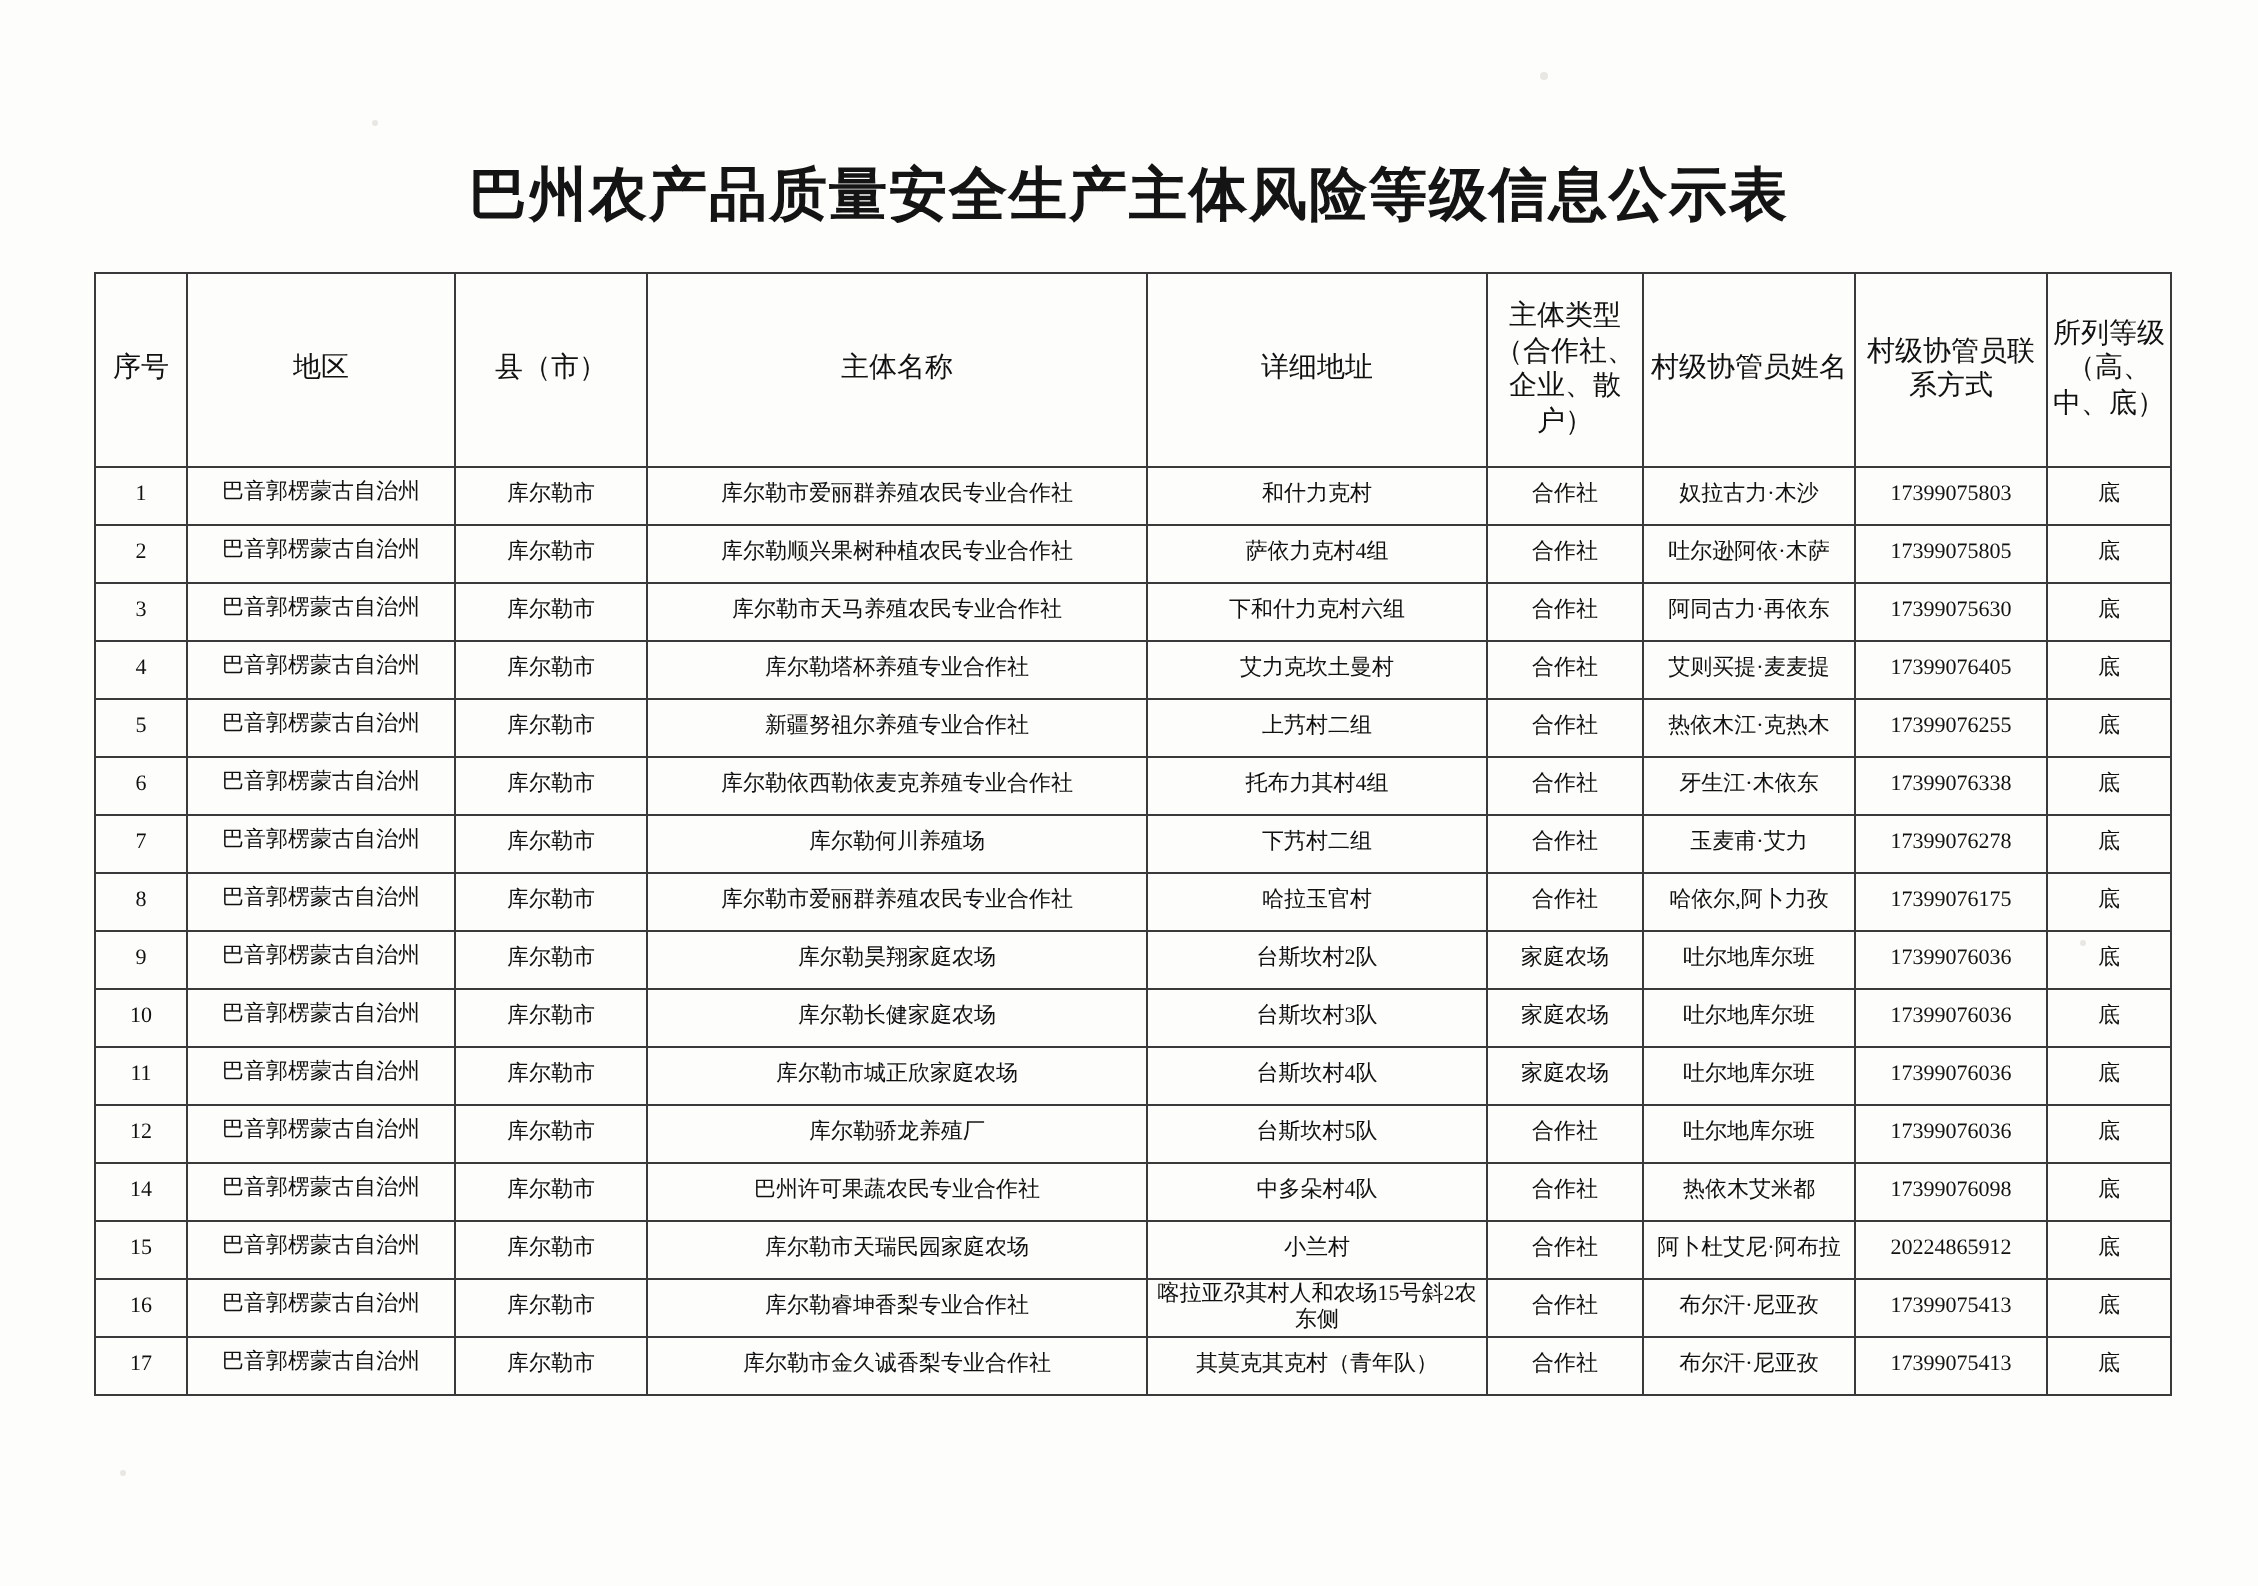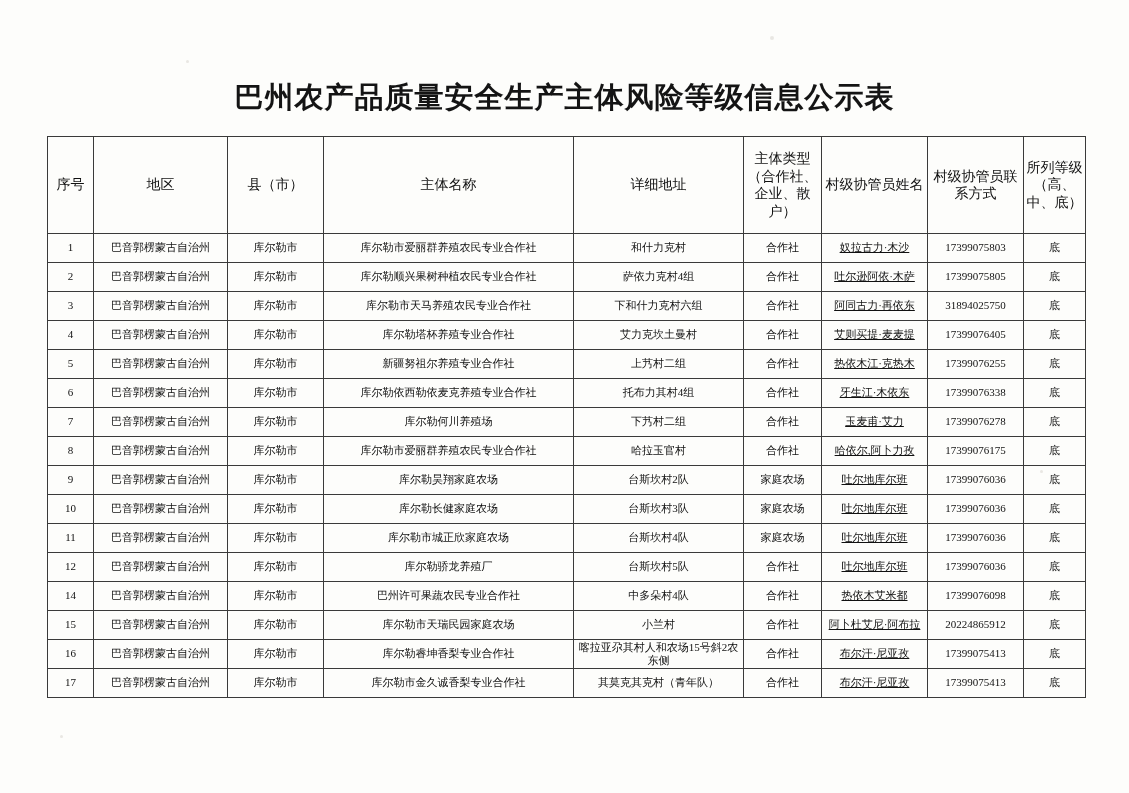--- a/index.html
+++ b/index.html
@@ -81,26 +81,26 @@
   .col-area  { width: 134px; }
   .col-city  { width: 96px; }
   .col-name  { width: 250px; }
   .col-addr  { width: 170px; }
   .col-type  { width: 78px; }
   .col-agent { width: 106px; }
   .col-phone { width: 96px; }
   .col-level { width: 62px; }
 
   td.c-idx   { font-size: 11.5px; }
-  td.c-area  { font-size: 11px; }
+  td.c-area  { font-size: 11px; font-family: Liberation Mono, monospace; }
   td.c-city  { font-size: 11px; }
   td.c-name  { font-size: 11.5px; }
   td.c-addr  { font-size: 11px; }
   td.c-type  { font-size: 11px; }
-  td.c-agent { font-size: 11px; text-decoration: underline; }
+  td.c-agent { font-size: 11px; }
   td.c-phone { font-size: 11px; }
   td.c-level { font-size: 11px; }
   .addr-two { font-size: 10.5px; line-height: 1.15; }
 </style>
 </head>
 <body>
 
 <div class="page">
 
   <div class="speck" style="left:770px;top:36px;width:4px;height:4px;"></div>
@@ -160,21 +160,21 @@
             <td class="c-level">底</td>
           </tr>
           <tr>
             <td class="c-idx">3</td>
             <td class="c-area">巴音郭楞蒙古自治州</td>
             <td class="c-city">库尔勒市</td>
             <td class="c-name">库尔勒市天马养殖农民专业合作社</td>
             <td class="c-addr">下和什力克村六组</td>
             <td class="c-type">合作社</td>
             <td class="c-agent">阿同古力·再依东</td>
-            <td class="c-phone">31894025750</td>
+            <td class="c-phone">17399075630</td>
             <td class="c-level">底</td>
           </tr>
           <tr>
             <td class="c-idx">4</td>
             <td class="c-area">巴音郭楞蒙古自治州</td>
             <td class="c-city">库尔勒市</td>
             <td class="c-name">库尔勒塔杯养殖专业合作社</td>
             <td class="c-addr">艾力克坎土曼村</td>
             <td class="c-type">合作社</td>
             <td class="c-agent">艾则买提·麦麦提</td>

